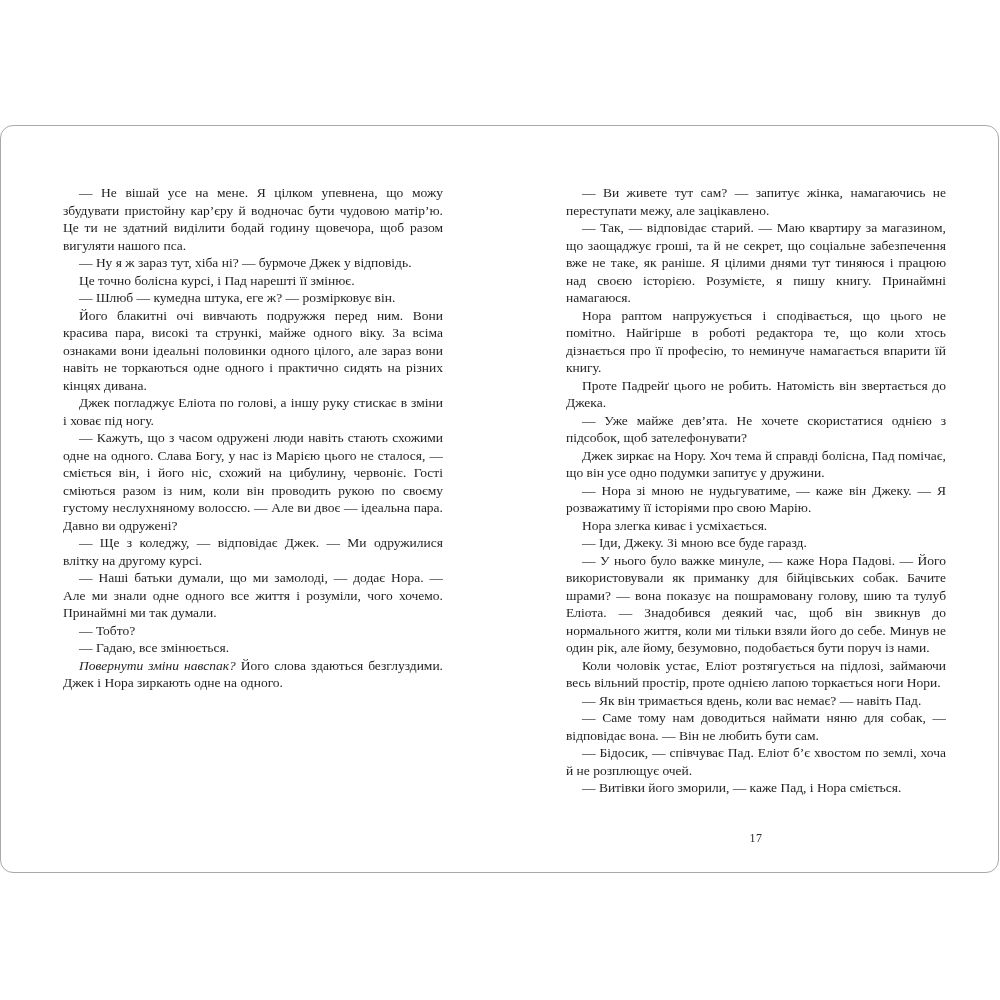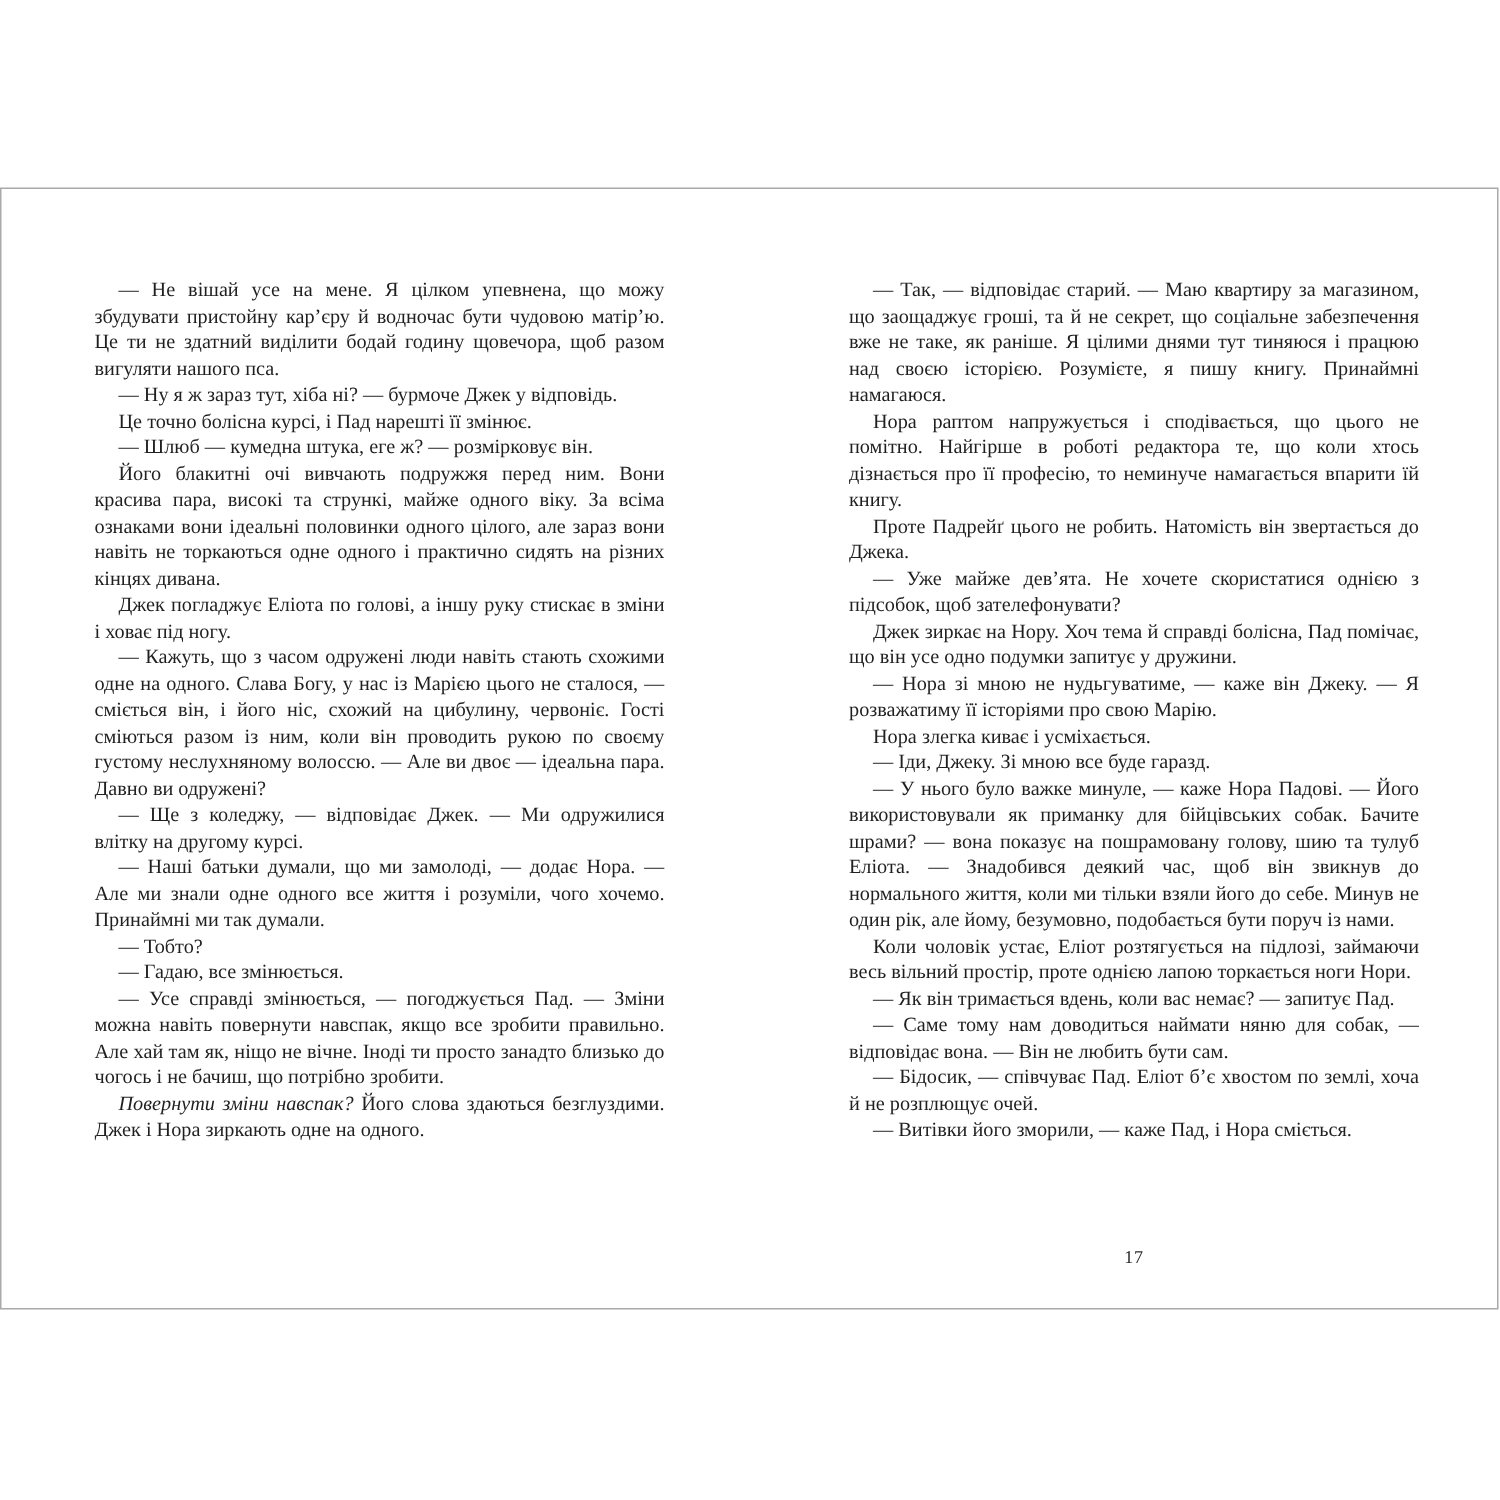--- a/index.html
+++ b/index.html
@@ -1,21 +1,21 @@
 <!DOCTYPE html>
 <html lang="uk" style="--background: #ffffff; --page-border-color: #a9a9a9; --text-color: #1f1f1f; --page-number-color: #2b2b2b;"><head>
 <meta charset="utf-8">
 <style>
   :root {
     --background: #ffffff;
     --page-border-color: #a9a9a9;
     --text-color: #1f1f1f;
     --page-number-color: #2b2b2b;
   }
-  * { margin: 0; padding: 0; box-sizing: border-box; }
+  * { margin: 0; padding: 0; box-sizing: border-box; border-radius: 13px; }
   html, body {
     width: 1000px; height: 1000px;
     background: var(--background);
     font-family: "Liberation Serif", "DejaVu Serif", serif;
     position: relative;
     overflow: hidden;
   }
   .spread {
     position: absolute;
     top: 125px; left: 0;
@@ -64,38 +64,38 @@
         <p>— Ну я ж зараз тут, хіба ні? — бурмоче Джек у відповідь.</p>
         <p>Це точно болісна курсі, і Пад нарешті її змінює.</p>
         <p>— Шлюб — кумедна штука, еге ж? — розмірковує він.</p>
         <p>Його блакитні очі вивчають подружжя перед ним. Вони красива пара, високі та стрункі, майже одного віку. За всіма ознаками вони ідеальні половинки одного цілого, але зараз вони навіть не торкаються одне одного і практично сидять на різних кінцях дивана.</p>
         <p>Джек погладжує Еліота по голові, а іншу руку стискає в зміни і ховає під ногу.</p>
         <p>— Кажуть, що з часом одружені люди навіть стають схожими одне на одного. Слава Богу, у нас із Марією цього не сталося, — сміється він, і його ніс, схожий на цибулину, червоніє. Гості сміються разом із ним, коли він проводить рукою по своєму густому неслухняному волоссю. — Але ви двоє — ідеальна пара. Давно ви одружені?</p>
         <p>— Ще з коледжу, — відповідає Джек. — Ми одружилися влітку на другому курсі.</p>
         <p>— Наші батьки думали, що ми замолоді, — додає Нора. — Але ми знали одне одного все життя і розуміли, чого хочемо. Принаймні ми так думали.</p>
         <p>— Тобто?</p>
         <p>— Гадаю, все змінюється.</p>
-        <p>— Усе справді змінюється, — погоджується Пад. — Зміни можна навіть повернути навспак, якщо все зробити правильно. Але хай там як, ніщо не вічне. Іноді ти просто занадто близько до чогось і не бачиш, що потрібно зробити.</p>
         <p><span class="italic">Повернути зміни навспак? </span>Його слова здаються безглуздими. Джек і Нора зиркають одне на одного.</p>
       </div>
   </div>
 
   <div class="page page-right">
     <div class="text-block">
+        <p>— Ви живете тут сам? — запитує жінка, намагаючись не переступати межу, але зацікавлено.</p>
         <p>— Так, — відповідає старий. — Маю квартиру за магазином, що заощаджує гроші, та й не секрет, що соціальне забезпечення вже не таке, як раніше. Я цілими днями тут тиняюся і працюю над своєю історією. Розумієте, я пишу книгу. Принаймні намагаюся.</p>
         <p>Нора раптом напружується і сподівається, що цього не помітно. Найгірше в роботі редактора те, що коли хтось дізнається про її професію, то неминуче намагається впарити їй книгу.</p>
         <p>Проте Падрейґ цього не робить. Натомість він звертається до Джека.</p>
         <p>— Уже майже дев’ята. Не хочете скористатися однією з підсобок, щоб зателефонувати?</p>
         <p>Джек зиркає на Нору. Хоч тема й справді болісна, Пад помічає, що він усе одно подумки запитує у дружини.</p>
         <p>— Нора зі мною не нудьгуватиме, — каже він Джеку. — Я розважатиму її історіями про свою Марію.</p>
         <p>Нора злегка киває і усміхається.</p>
         <p>— Іди, Джеку. Зі мною все буде гаразд.</p>
         <p>— У нього було важке минуле, — каже Нора Падові. — Його використовували як приманку для бійцівських собак. Бачите шрами? — вона показує на пошрамовану голову, шию та тулуб Еліота. — Знадобився деякий час, щоб він звикнув до нормального життя, коли ми тільки взяли його до себе. Минув не один рік, але йому, безумовно, подобається бути поруч із нами.</p>
         <p>Коли чоловік устає, Еліот розтягується на підлозі, займаючи весь вільний простір, проте однією лапою торкається ноги Нори.</p>
-        <p>— Як він тримається вдень, коли вас немає? — запитує Пад.</p>
+        <p>— Як він тримається вдень, коли вас немає? — навіть Пад.</p>
         <p>— Саме тому нам доводиться наймати няню для собак, — відповідає вона. — Він не любить бути сам.</p>
         <p>— Бідосик, — співчуває Пад. Еліот б’є хвостом по землі, хоча й не розплющує очей.</p>
         <p>— Витівки його зморили, — каже Пад, і Нора сміється.</p>
       </div>
     <div class="page-number">17</div>
   </div>
 
 </div>
 
 </body></html>

